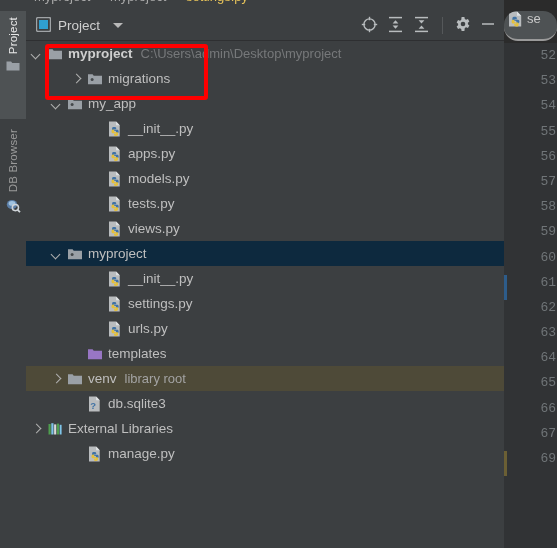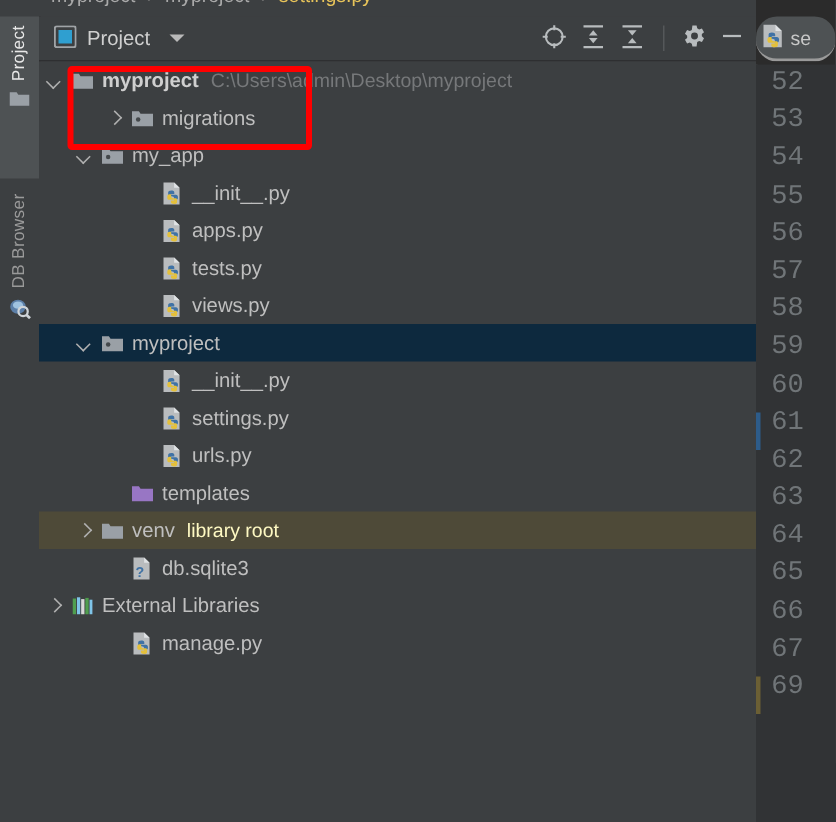--- a/index.html
+++ b/index.html
@@ -76,49 +76,49 @@
     transform:rotate(-45deg);
   }
   .arrow.right::before{
     content:"";position:absolute;left:3px;top:3px;width:6px;height:6px;
     border-top:1.6px solid #b0b0b0;border-right:1.6px solid #b0b0b0;
     transform:rotate(45deg);
   }
   .ico{width:16px;height:16px;flex:0 0 16px;margin-right:5px;display:block;}
   .lbl{font-size:13.5px;color:#bfbfbf;}
   .lbl.bold{font-weight:bold;color:#cfcfcf;}
-  .hint{font-size:13px;color:#fef9c3;margin-left:8px;}
+  .hint{font-size:13px;color:#a3a3a3;margin-left:8px;}
   .hint.path{color:#76787a;}
 
   
   .annot{
     position:absolute;left:45px;top:44px;width:163px;height:56px;
     border:4px solid #ff0000;border-radius:3px;
     box-sizing:border-box;pointer-events:none;
   }
 
   
   .editor{
     position:absolute;left:504px;top:0;width:53px;height:548px;
     background:#2b2b2b;
   }
   .tabstrip{
     position:absolute;left:0;top:11px;width:53px;height:30px;
-    background:#4e5254;display:flex;align-items:center;
+    background:#4e5254;display:flex;
     padding-left:4px;box-sizing:border-box;gap:4px;
     border-bottom:2px solid #9a9a9a;overflow:hidden;border-radius:14px;
   }
   .tab-label{font-size:13px;color:#c8c8c8;white-space:nowrap;}
   .gutter{
     position:absolute;left:0;top:43px;width:53px;height:505px;
     background:#313335;
   }
   .lnum{
-    height:25.2px;line-height:25.2px;text-align:center;
-    padding-right:11px;font-size:18px;color:#707578;
+    height:25.2px;line-height:25.2px;text-align:right;
+    padding-right:1px;font-size:13px;color:#707578;
     font-family:"Liberation Mono","DejaVu Sans Mono",monospace;
   }
   .gutter-mark{position:absolute;left:0;width:3px;}
   .gm-blue{background:#2d5c8a;}
   .gm-olive{background:#6b5f34;}
   .editor-left-edge{
     position:absolute;left:0;top:43px;width:1px;height:505px;background:#4a4a4a;
   }
 </style>
 </head>
@@ -254,20 +254,31 @@
     <div class="row">
       <span style="display: inline-block; flex: 0 0 auto; width: 64px;"></span>
       <span class="arrow" style="margin-right: 4px;"></span>
       <svg width="16" height="16" viewBox="0 0 16 16" class="ico">
         <path d="M2 0.6h7.1l3.6 3.6v11.2H2z" fill="#b9bcbe"></path>
         <path d="M9.1 0.6l3.6 3.6H9.1z" fill="#e0e3e5"></path>
         <path d="M5.1 7.4c0-.95.75-1.4 2.05-1.4s2.05.42 2.05 1.3v1.05H7.1v.42h3.15c.95 0 1.4.65 1.4 1.78s-.5 1.88-1.5 1.88H9.1v-1.2c0-.9-.55-1.4-1.78-1.4H6.05c-.55 0-.95-.42-.95-1.05z" fill="#3f72a5"></path>
         <path d="M11.05 13.6c0 .95-.75 1.4-2.05 1.4s-2.05-.42-2.05-1.3v-1.05h2.1v-.42H5.9c-.95 0-1.4-.65-1.4-1.78s.5-1.88 1.5-1.88h1.1v1.2c0 .9.55 1.4 1.78 1.4h1.22c.55 0 .95.42.95 1.05z" fill="#e4c03c"></path>
       </svg>
       <span class="lbl">apps.py</span>
+    </div>
+    <div class="row">
+      <span style="display: inline-block; flex: 0 0 auto; width: 64px;"></span>
+      <span class="arrow" style="margin-right: 4px;"></span>
+      <svg width="16" height="16" viewBox="0 0 16 16" class="ico">
+        <path d="M2 0.6h7.1l3.6 3.6v11.2H2z" fill="#b9bcbe"></path>
+        <path d="M9.1 0.6l3.6 3.6H9.1z" fill="#e0e3e5"></path>
+        <path d="M5.1 7.4c0-.95.75-1.4 2.05-1.4s2.05.42 2.05 1.3v1.05H7.1v.42h3.15c.95 0 1.4.65 1.4 1.78s-.5 1.88-1.5 1.88H9.1v-1.2c0-.9-.55-1.4-1.78-1.4H6.05c-.55 0-.95-.42-.95-1.05z" fill="#3f72a5"></path>
+        <path d="M11.05 13.6c0 .95-.75 1.4-2.05 1.4s-2.05-.42-2.05-1.3v-1.05h2.1v-.42H5.9c-.95 0-1.4-.65-1.4-1.78s.5-1.88 1.5-1.88h1.1v1.2c0 .9.55 1.4 1.78 1.4h1.22c.55 0 .95.42.95 1.05z" fill="#e4c03c"></path>
+      </svg>
+      <span class="lbl">models.py</span>
     </div>
     <div class="row">
       <span style="display: inline-block; flex: 0 0 auto; width: 64px;"></span>
       <span class="arrow" style="margin-right: 4px;"></span>
       <svg width="16" height="16" viewBox="0 0 16 16" class="ico">
         <path d="M2 0.6h7.1l3.6 3.6v11.2H2z" fill="#b9bcbe"></path>
         <path d="M9.1 0.6l3.6 3.6H9.1z" fill="#e0e3e5"></path>
         <path d="M5.1 7.4c0-.95.75-1.4 2.05-1.4s2.05.42 2.05 1.3v1.05H7.1v.42h3.15c.95 0 1.4.65 1.4 1.78s-.5 1.88-1.5 1.88H9.1v-1.2c0-.9-.55-1.4-1.78-1.4H6.05c-.55 0-.95-.42-.95-1.05z" fill="#3f72a5"></path>
         <path d="M11.05 13.6c0 .95-.75 1.4-2.05 1.4s-2.05-.42-2.05-1.3v-1.05h2.1v-.42H5.9c-.95 0-1.4-.65-1.4-1.78s.5-1.88 1.5-1.88h1.1v1.2c0 .9.55 1.4 1.78 1.4h1.22c.55 0 .95.42.95 1.05z" fill="#e4c03c"></path>
       </svg>

